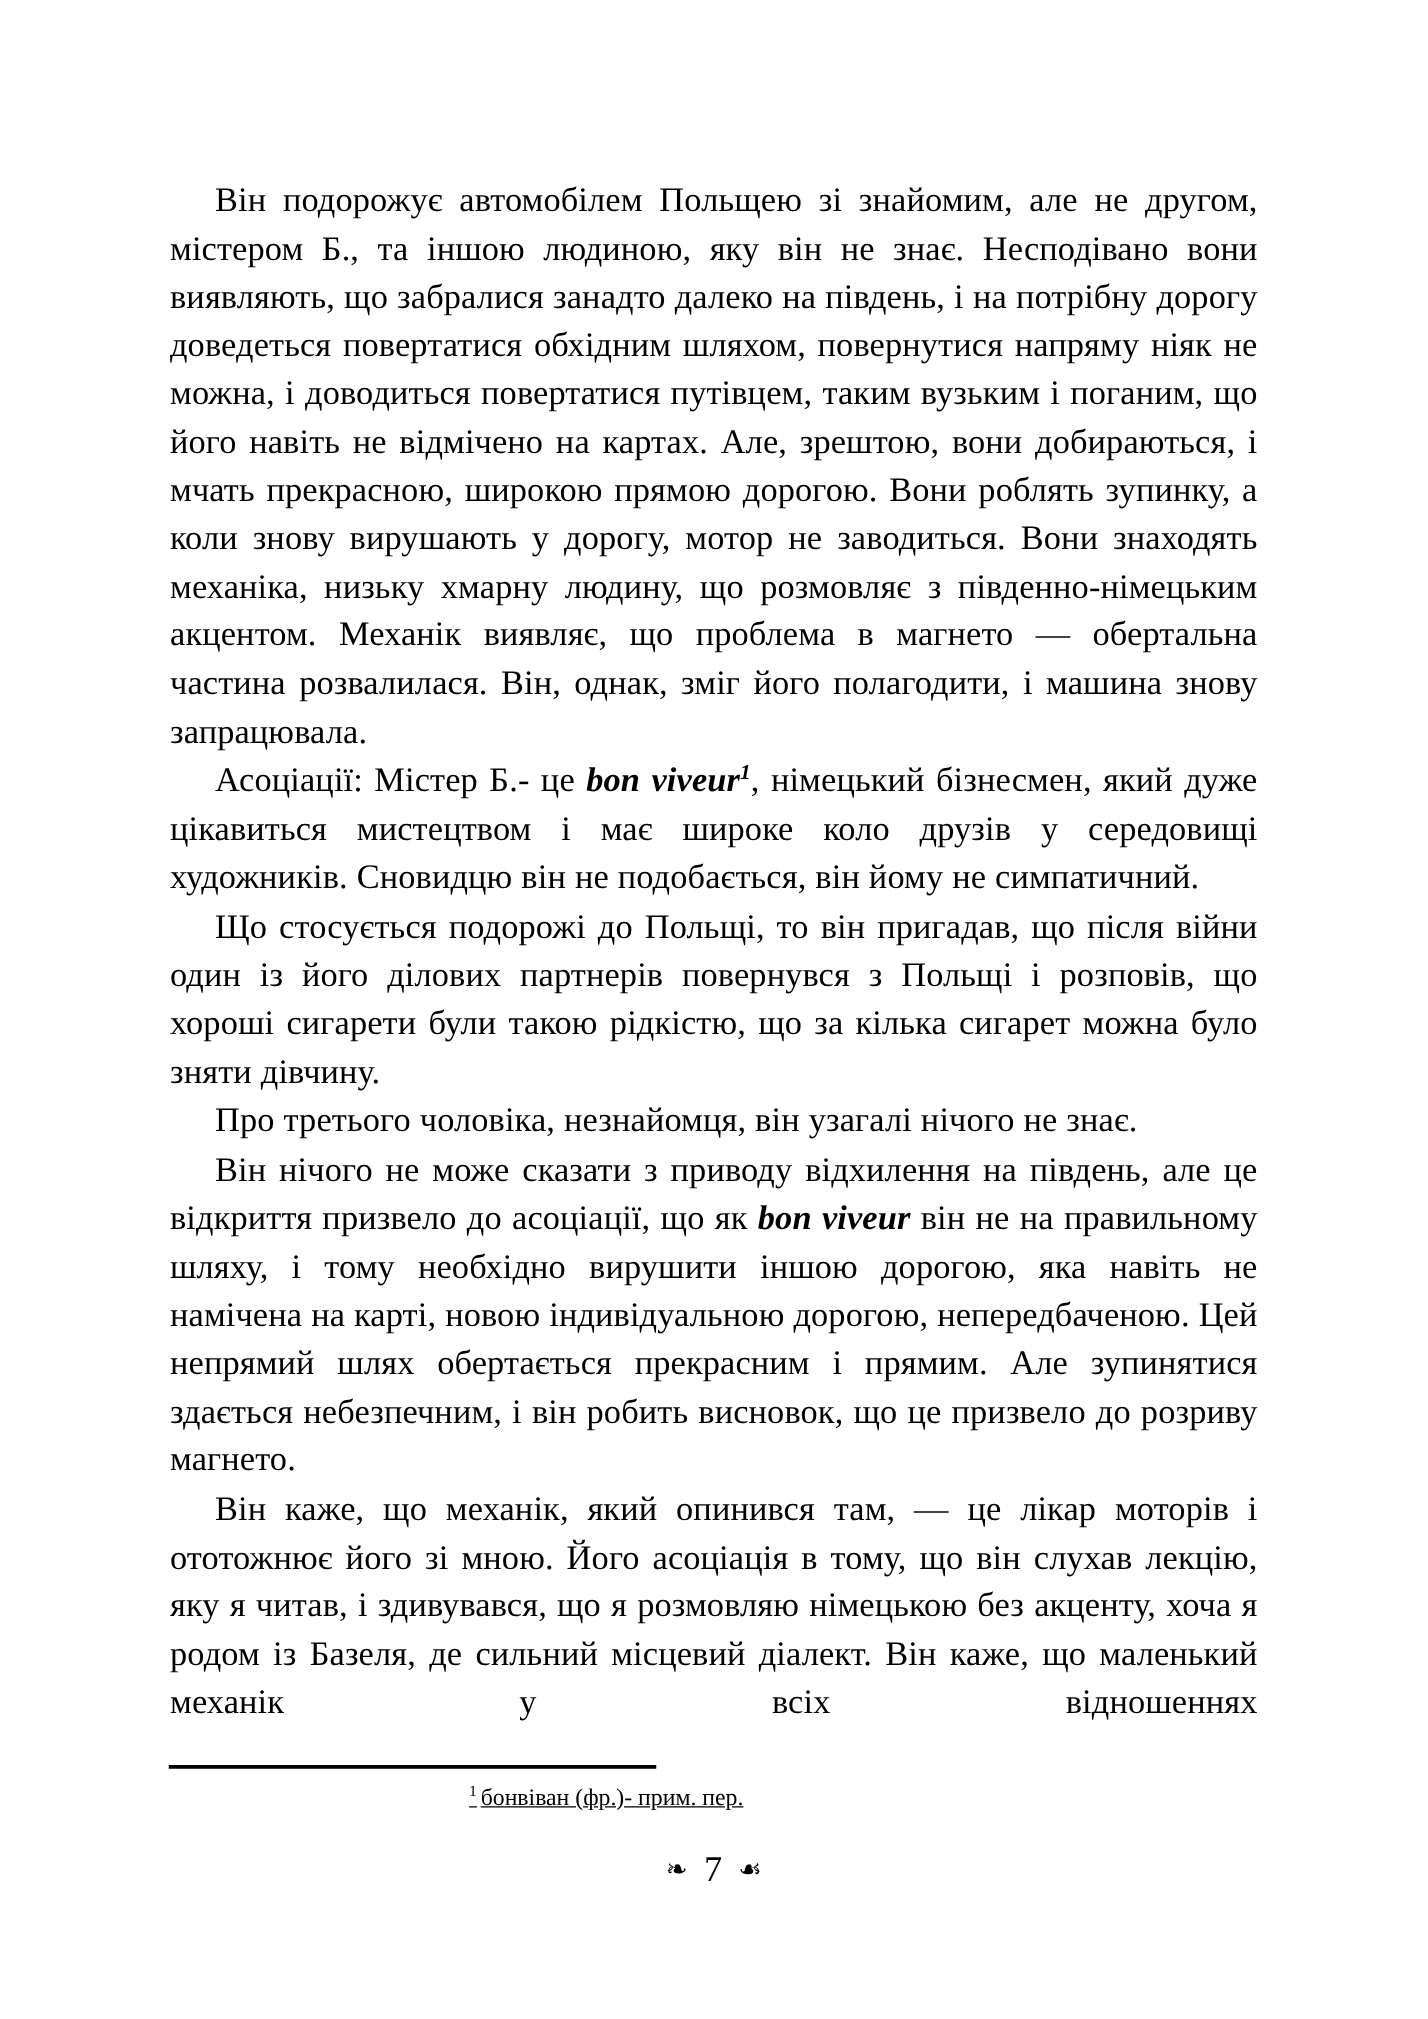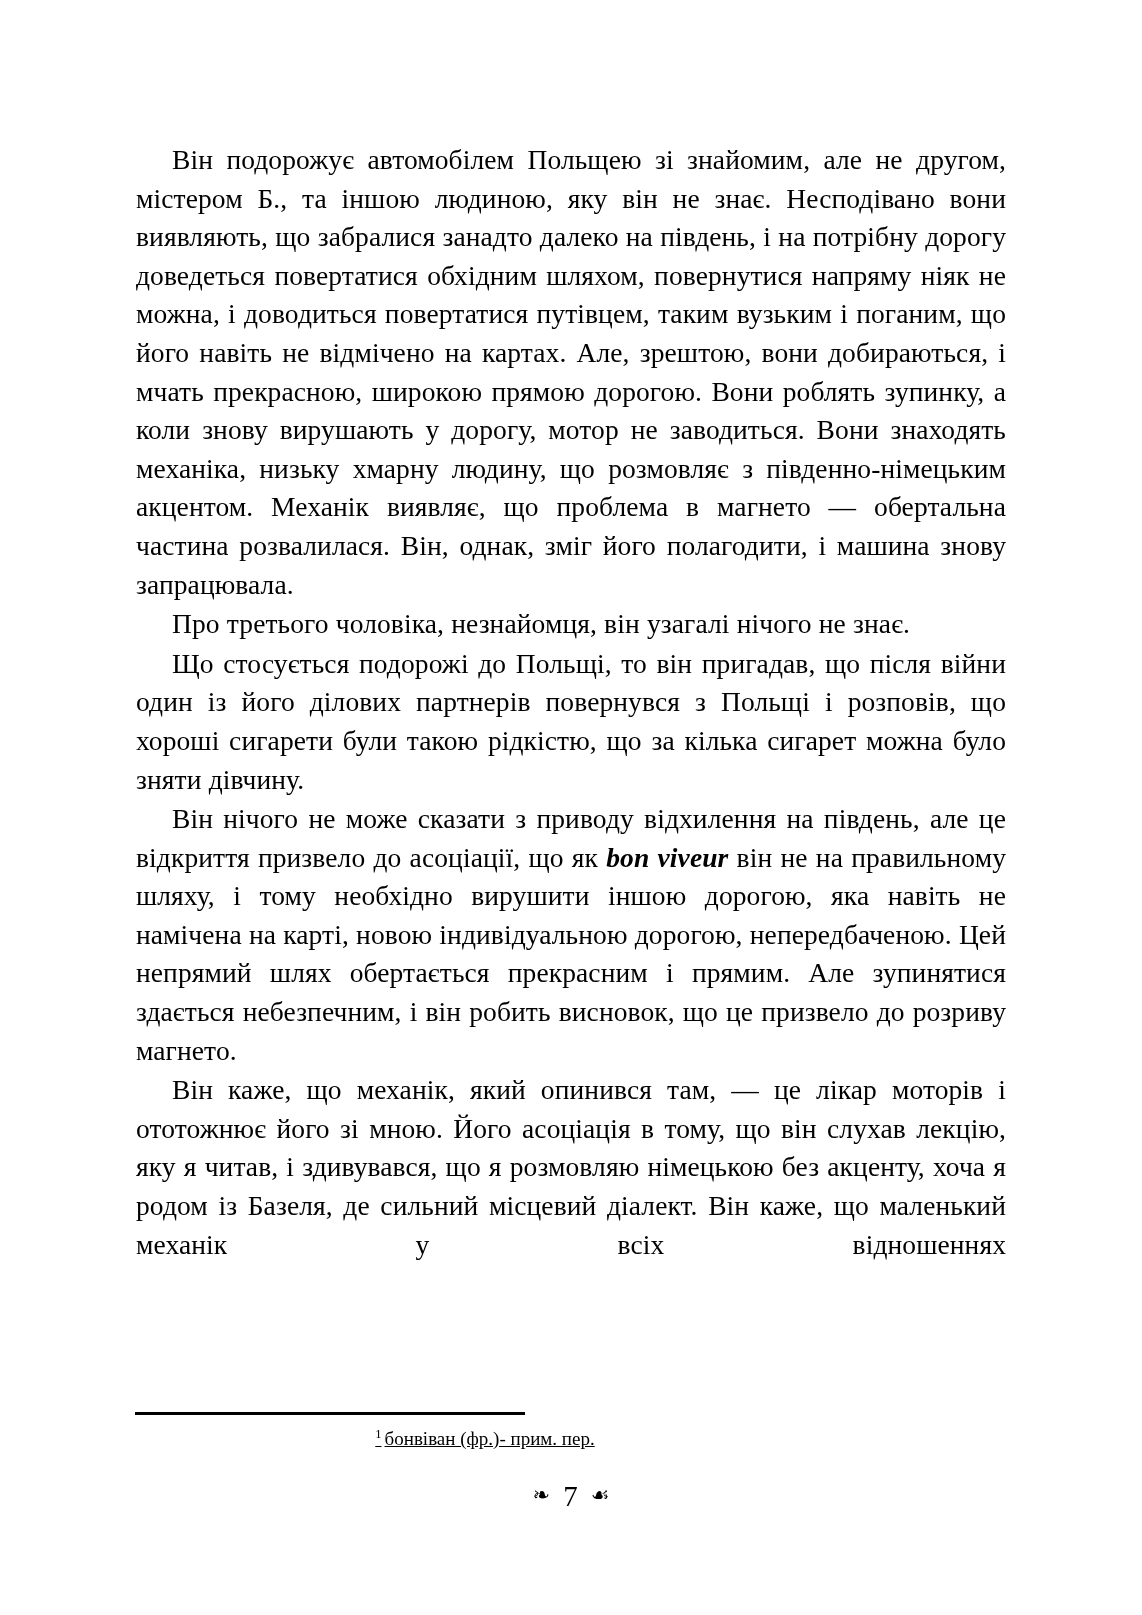--- a/index.html
+++ b/index.html
@@ -120,24 +120,25 @@
 </style>
 </head>
 <body>
 
 <div class="page">
 
   <div class="text-block">
 
     <p class="para">Він подорожує автомобілем Польщею зі знайомим, але не другом, містером Б., та іншою людиною, яку він не знає. Несподівано вони виявляють, що забралися занадто далеко на південь, і на потрібну дорогу доведеться повертатися обхідним шляхом, повернутися напряму ніяк не можна, і доводиться повертатися путівцем, таким вузьким і поганим, що його навіть не відмічено на картах. Але, зрештою, вони добираються, і мчать прекрасною, широкою прямою дорогою. Вони роблять зупинку, а коли знову вирушають у дорогу, мотор не заводиться. Вони знаходять механіка, низьку хмарну людину, що розмовляє з південно-німецьким акцентом. Механік виявляє, що проблема в магнето — обертальна частина розвалилася. Він, однак, зміг його полагодити, і машина знову запрацювала.</p>
 
+    <p class="para"><span>Асоціації: Містер Б.- це </span><span class="fr-term">bon viveur</span><span class="fn-ref">1</span><span>, німецький бізнесмен, який дуже цікавиться мистецтвом і має широке коло друзів у середовищі художників. Сновидцю він не подобається, він йому не симпатичний.</span></p>
+
+    <p class="para">Що стосується подорожі до Польщі, то він пригадав, що після війни один із його ділових партнерів повернувся з Польщі і розповів, що хороші сигарети були такою рідкістю, що за кілька сигарет можна було зняти дівчину.</p>
 
     <p class="para">Про третього чоловіка, незнайомця, він узагалі нічого не знає.</p>
-
-    <p class="para">Що стосується подорожі до Польщі, то він пригадав, що після війни один із його ділових партнерів повернувся з Польщі і розповів, що хороші сигарети були такою рідкістю, що за кілька сигарет можна було зняти дівчину.</p>
 
     <p class="para"><span>Він нічого не може сказати з приводу відхилення на південь, але це відкриття призвело до асоціації, що як </span><span class="fr-term">bon viveur</span><span> він не на правильному шляху, і тому необхідно вирушити іншою дорогою, яка навіть не намічена на карті, новою індивідуальною дорогою, непередбаченою. Цей непрямий шлях обертається прекрасним і прямим. Але зупинятися здається небезпечним, і він робить висновок, що це призвело до розриву магнето.</span></p>
 
     <p class="para continues">Він каже, що механік, який опинився там, — це лікар моторів і ототожнює його зі мною. Його асоціація в тому, що він слухав лекцію, яку я читав, і здивувався, що я розмовляю німецькою без акценту, хоча я родом із Базеля, де сильний місцевий діалект. Він каже, що маленький механік у всіх відношеннях</p>
 
   </div>
 
   <div class="footnote-rule"></div>
 
   <div class="footnote"><span class="fn-num">1</span><span>бонвіван (фр.)- прим. пер.</span></div>

